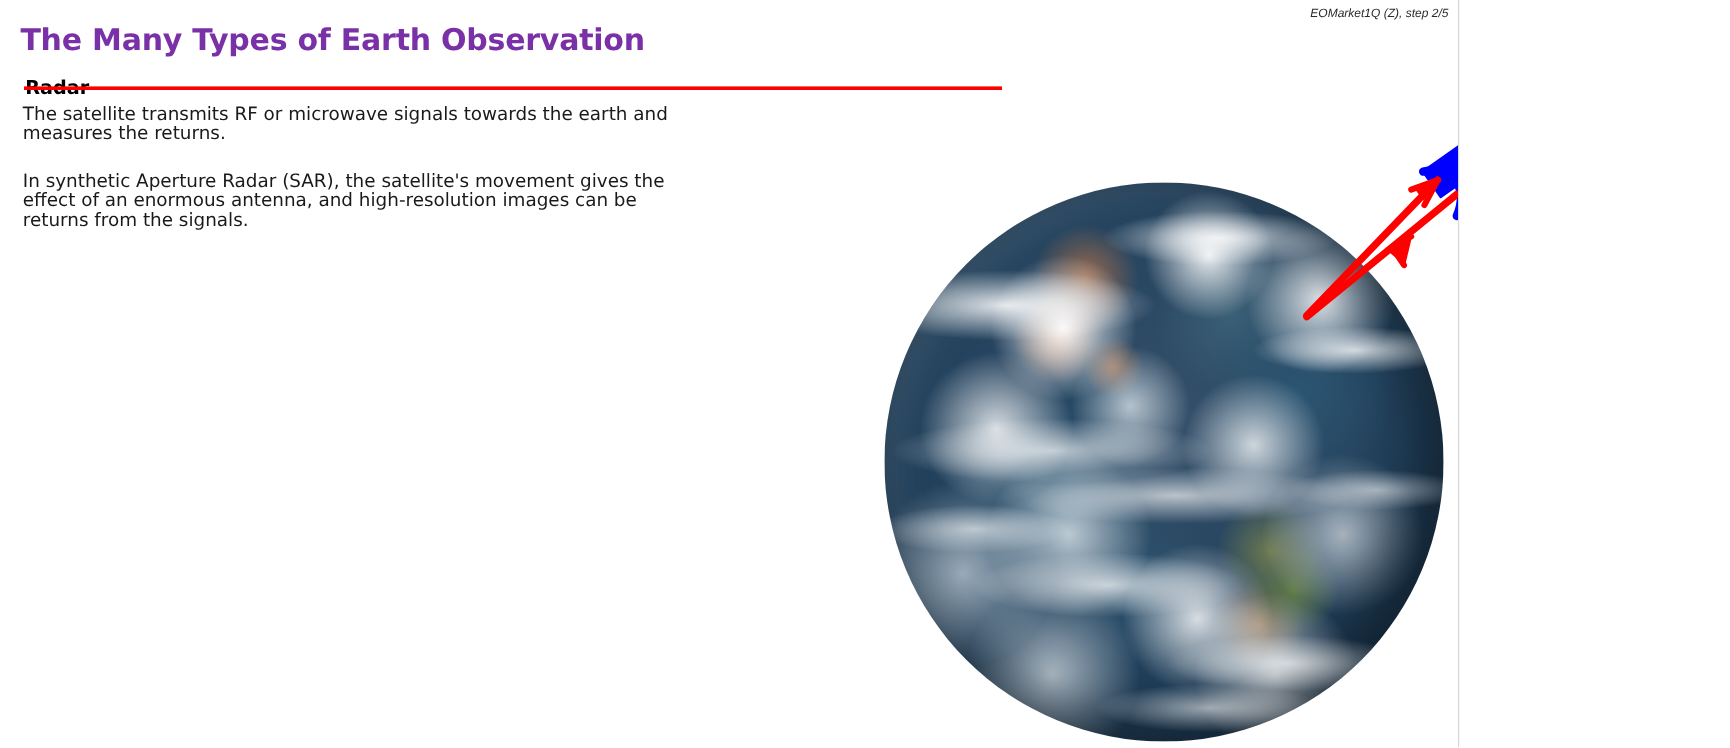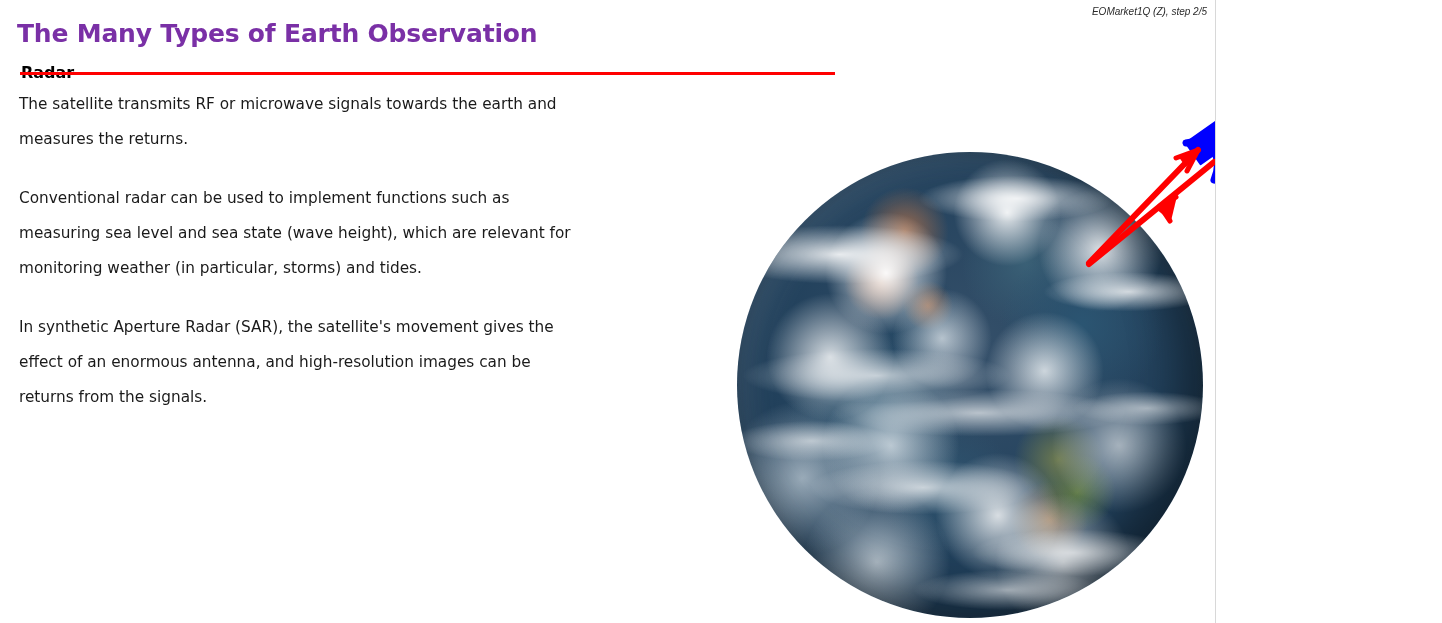--- a/index.html
+++ b/index.html
@@ -71,21 +71,21 @@
   .body-copy {
     position: absolute;
     left: 19px;
     top: 87px;
     width: 570px;
   }
   .body-copy p {
     margin: 0 0 24px 0;
     font-family: "DejaVu Sans", "Liberation Sans", sans-serif;
     font-size: 15.3px;
-    line-height: 35px;
+    line-height: 16px;
     color: #1a1a1a;
   }
   .body-copy p:last-child { margin-bottom: 0; }
 
   
   .earth-wrap {
     position: absolute;
     left: 737px;
     top: 152px;
     width: 466px;
@@ -170,21 +170,20 @@
   <h1 class="slide-title">The Many Types of Earth Observation</h1>
 
   <div class="step-indicator">EOMarket1Q (Z), step 2/5</div>
 
   <h2 class="section-heading">Radar</h2>
 
   <div class="section-rule"></div>
 
   <div class="body-copy">
     <p>The satellite transmits RF or microwave signals towards the earth and measures the returns.</p>
-    <p>Conventional radar can be used to implement functions such as measuring sea level and sea state (wave height),  which are relevant for monitoring weather (in particular, storms) and tides.</p>
     <p>In synthetic Aperture Radar (SAR), the satellite's movement gives the effect of an enormous antenna, and high-resolution images can be returns from the signals.</p>
   </div>
 
   <div class="earth-wrap">
     <div class="earth-globe"></div>
     <div class="earth-clouds"></div>
     <div class="earth-limb"></div>
   </div>
 
   <svg class="radar-overlay" viewBox="0 0 1442 623" width="1442" height="623">

